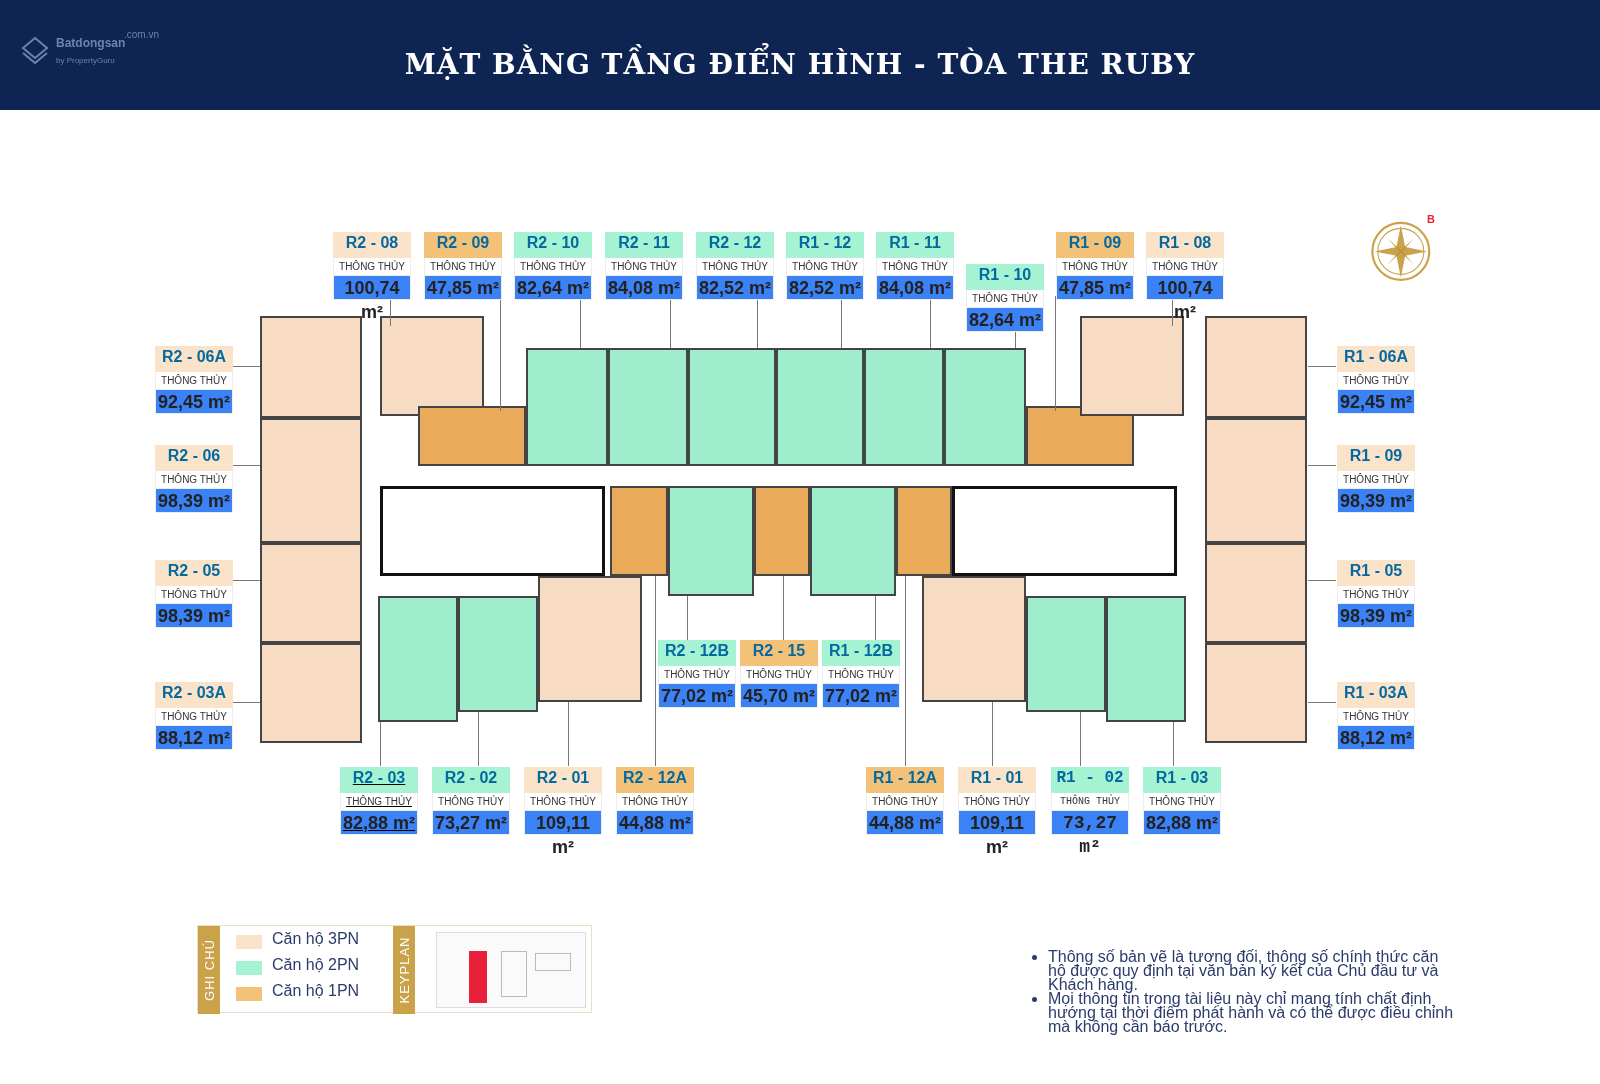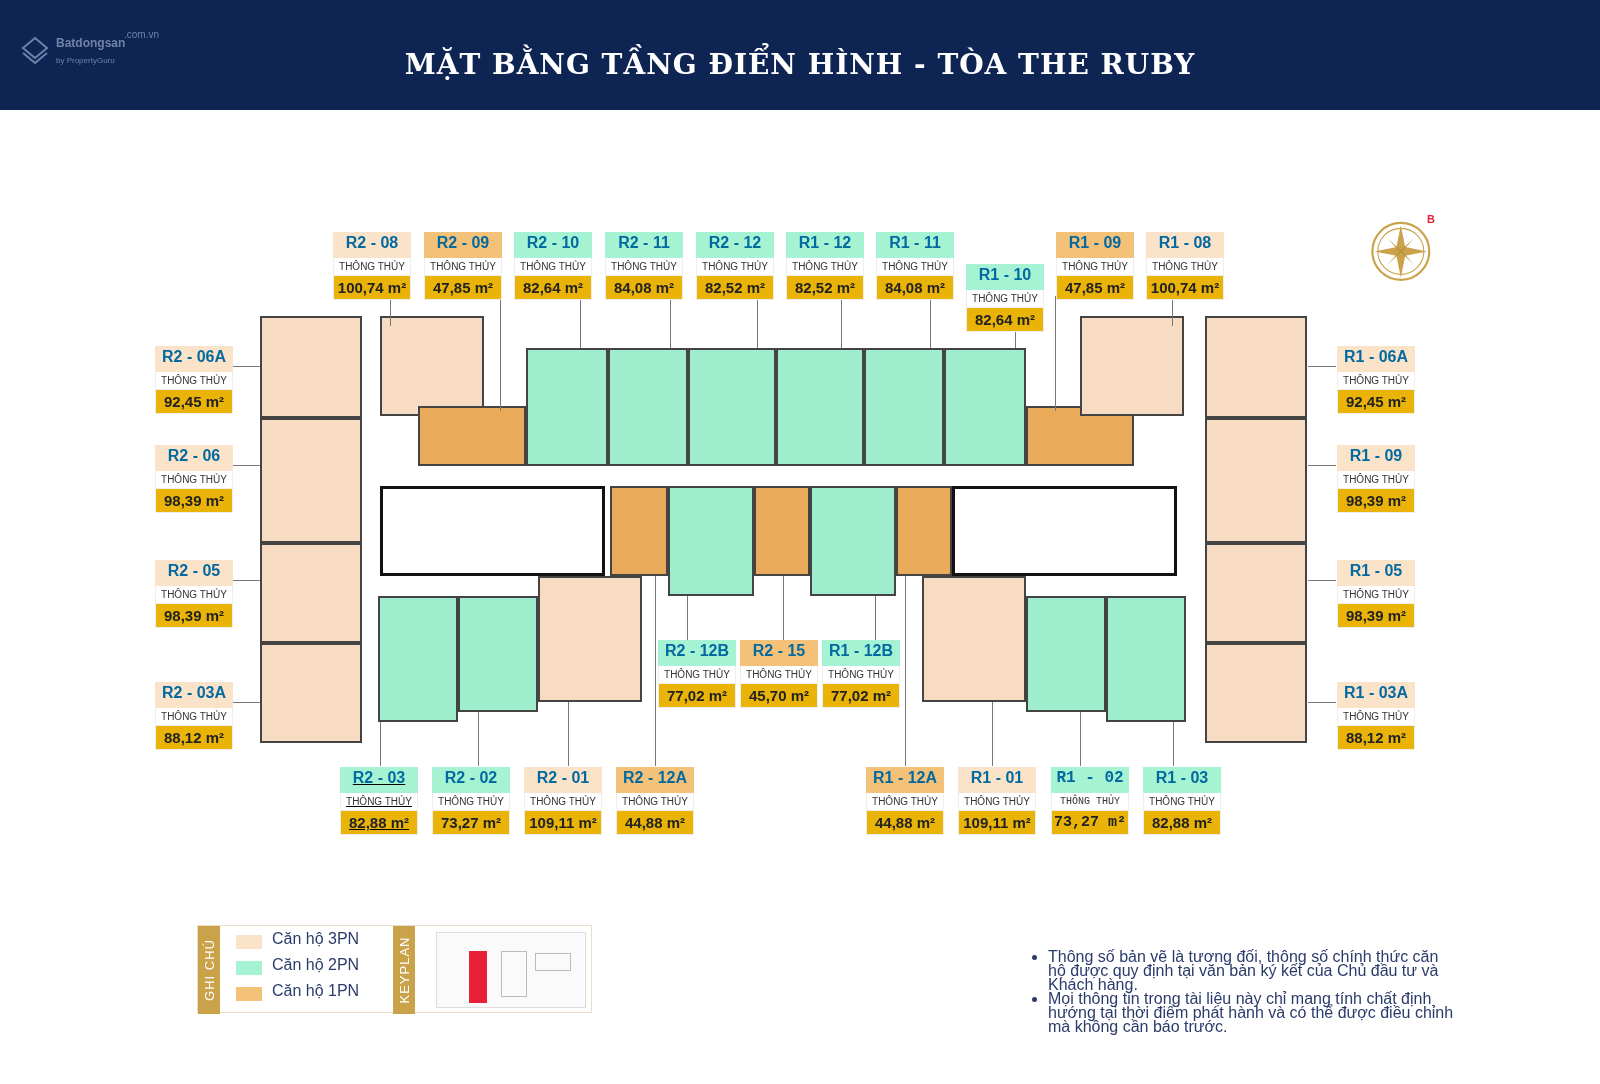--- a/index.html
+++ b/index.html
@@ -8,21 +8,21 @@
   .header-title { position: absolute; left: 0; top: 48px; width: 1600px; text-align: center; color: #ffffff; font-family: "DejaVu Serif", serif; font-weight: bold; font-size: 28px; letter-spacing: 1px; }
   .logo { position: absolute; left: 20px; top: 32px; color: #6f82a8; }
   .logo-icon { position: absolute; left: 0; top: 2px; width: 30px; height: 30px; }
   .logo-name { position: absolute; left: 36px; top: 4px; font-size: 12px; font-weight: bold; white-space: nowrap; }
   .logo-domain { position: absolute; left: 104px; top: -3px; font-size: 10px; white-space: nowrap; }
   .logo-by { position: absolute; left: 36px; top: 24px; font-size: 8px; white-space: nowrap; }
 
   .unit { position: absolute; width: 78px; text-align: center; }
   .unit .code { height: 26px; line-height: 22px; font-weight: bold; font-size: 16px; color: #0369a1; }
   .unit .label { height: 18px; line-height: 18px; font-size: 10px; color: #333; background: #fff; border: 1px solid #eee; border-top: none; }
-  .unit .area { height: 24px; line-height: 24px; font-size: 15px; font-weight: bold; color: #222; background: #eab308; border: 1px solid #eee; border-top: none; }
+  .unit .area { height: 24px; line-height: 24px; font-size: 18px; font-weight: bold; color: #222; background: #3b82f6; border: 1px solid #eee; border-top: none; }
   .c3 { background: #fbe3c9; }
   .c2 { background: #a5f3d2; }
   .c1 { background: #f4c179; }
 
   .plan { position: absolute; left: 250px; top: 310px; width: 1100px; height: 440px; }
   .blk { position: absolute; border: 2px solid #444; }
   .blk.p3 { background: #f7dcc3; }
   .blk.p2 { background: #9eedcd; }
   .blk.p1 { background: #e9ab5a; }
   .blk.core { background: #ffffff; border: 3px solid #111; }

